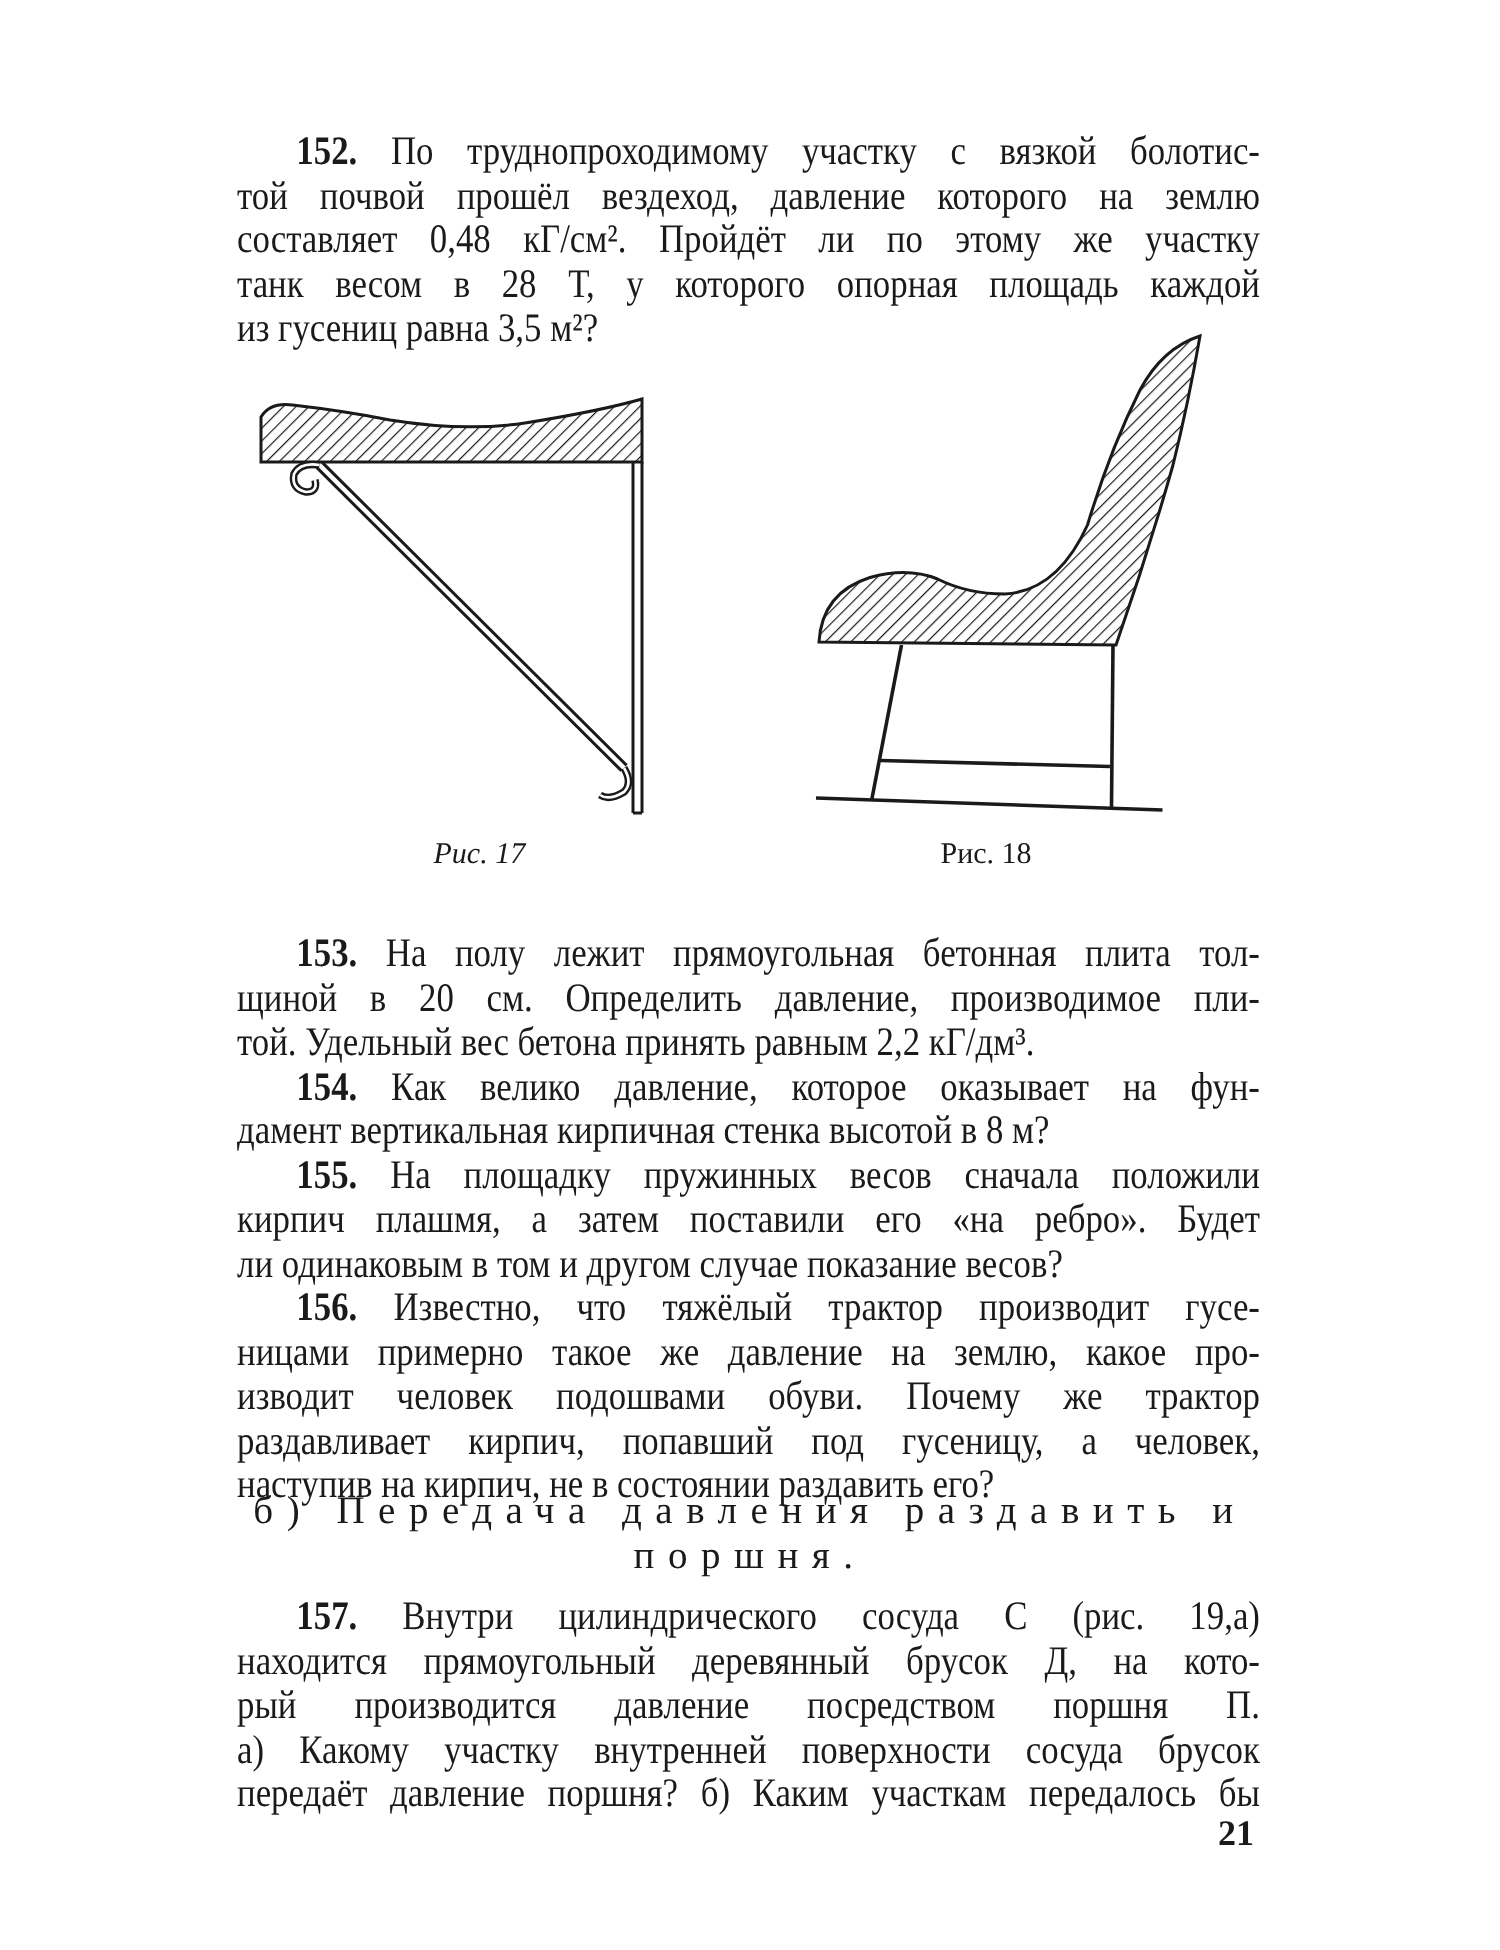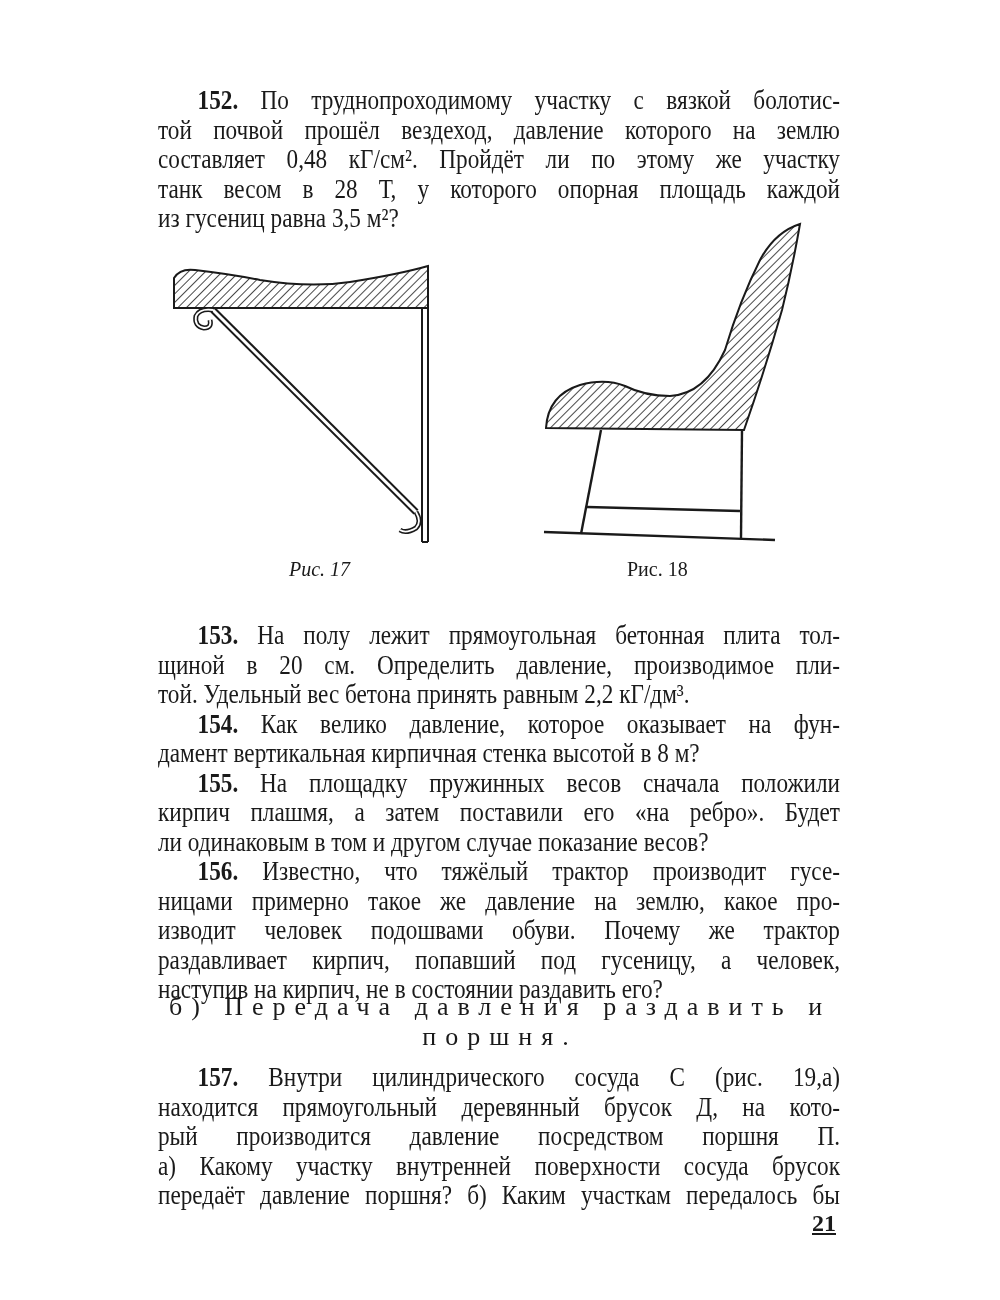--- a/index.html
+++ b/index.html
@@ -8,21 +8,21 @@
   .page { position: absolute; left: 0; top: 0; width: 1000px; height: 1072px; }
   .para { position: absolute; left: 158px; width: 682px; font-size: 27px; line-height: 29.5px;
           text-align: justify; text-align-last: auto; transform: scaleX(0.86); transform-origin: left top; width: 793px; }
   .line { display: block; text-align: justify; text-align-last: justify; white-space: nowrap; height: 29.5px; }
   .line.last { text-align-last: left; }
   .line.indent { padding-left: 46px; }
   .num { font-weight: bold; }
   .fig { position: absolute; }
   .caption { position: absolute; font-size: 20px; }
   .heading { position: absolute; left: 160px; width: 680px; font-size: 26px; line-height: 30px; letter-spacing: 9px; text-align: center; }
-  .pagenum { position: absolute; left: 812px; top: 1210px; font-size: 24px; font-weight: bold; text-decoration: underline; }
+  .pagenum { position: absolute; left: 812px; top: 1210px; font-size: 24px; font-weight: bold; }
 </style>
 </head>
 <body>
 
 <div class="page">
 
   <div class="para" style="top:86px;">
     <span class="line indent"><span class="num">152.</span><span> По труднопроходимому участку с вязкой болотис-</span></span>
     <span class="line">той почвой прошёл вездеход, давление которого на землю</span>
     <span class="line">составляет 0,48 кГ/см². Пройдёт ли по этому же участку</span>

